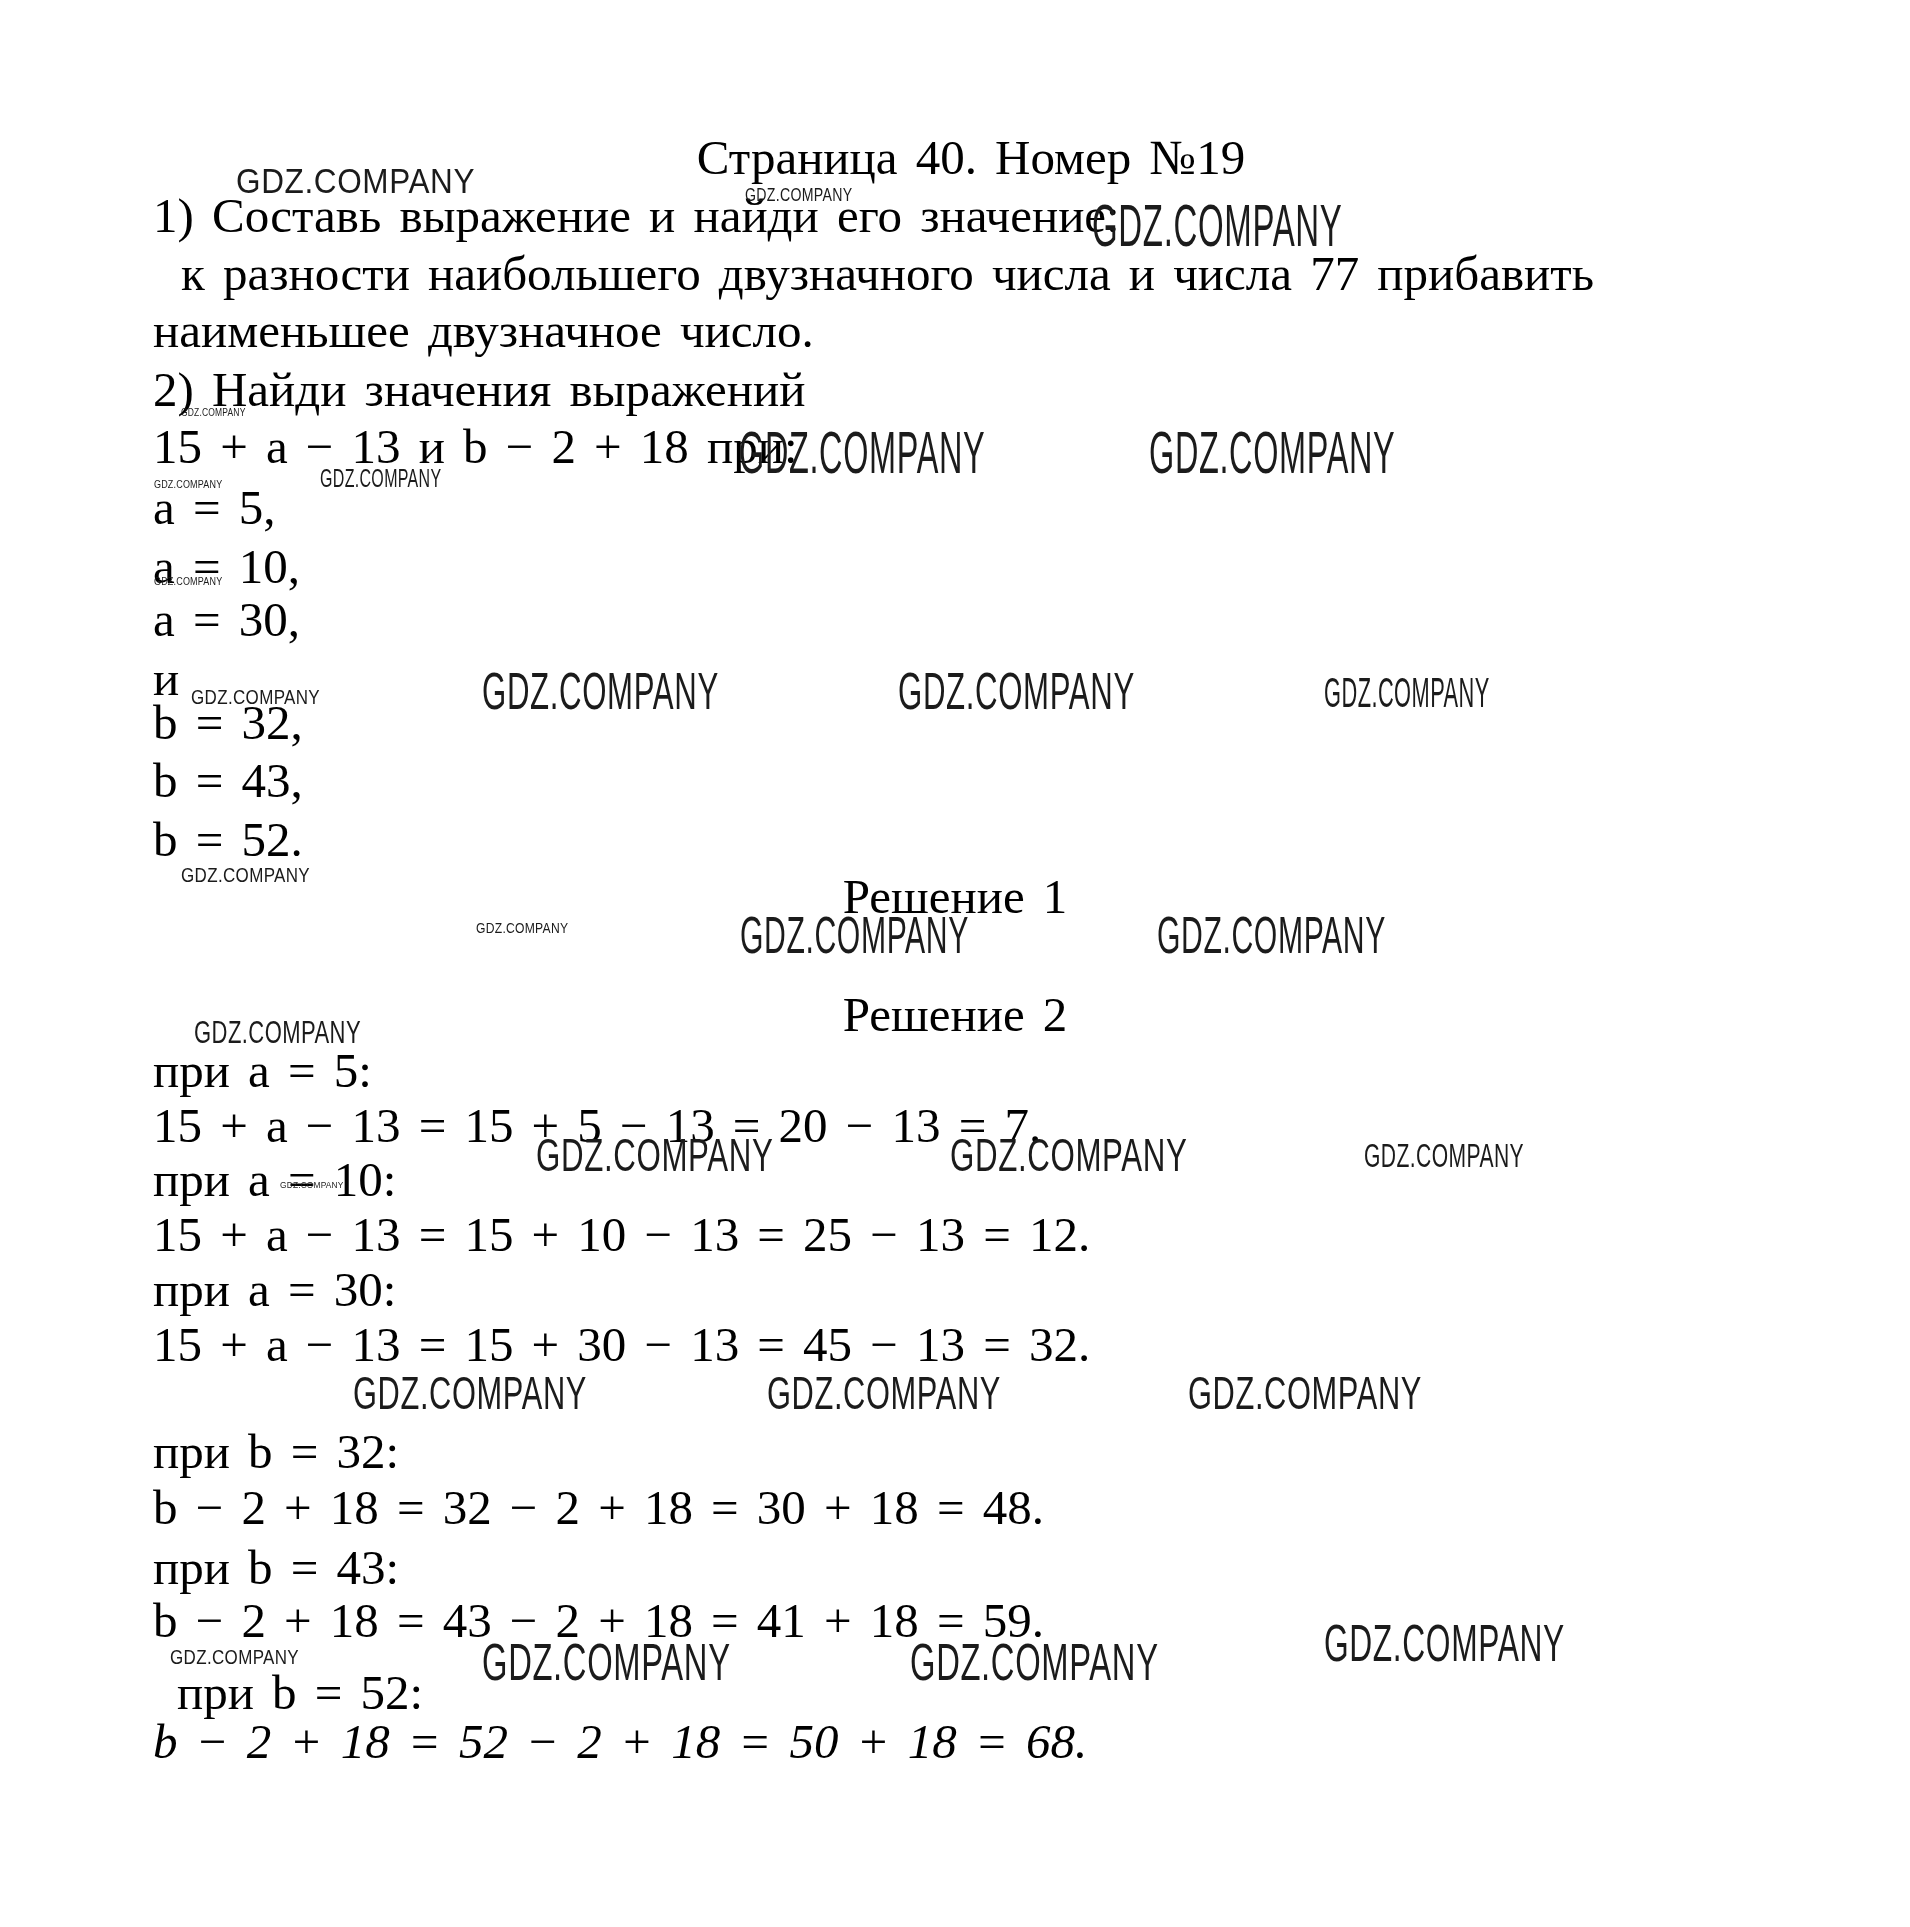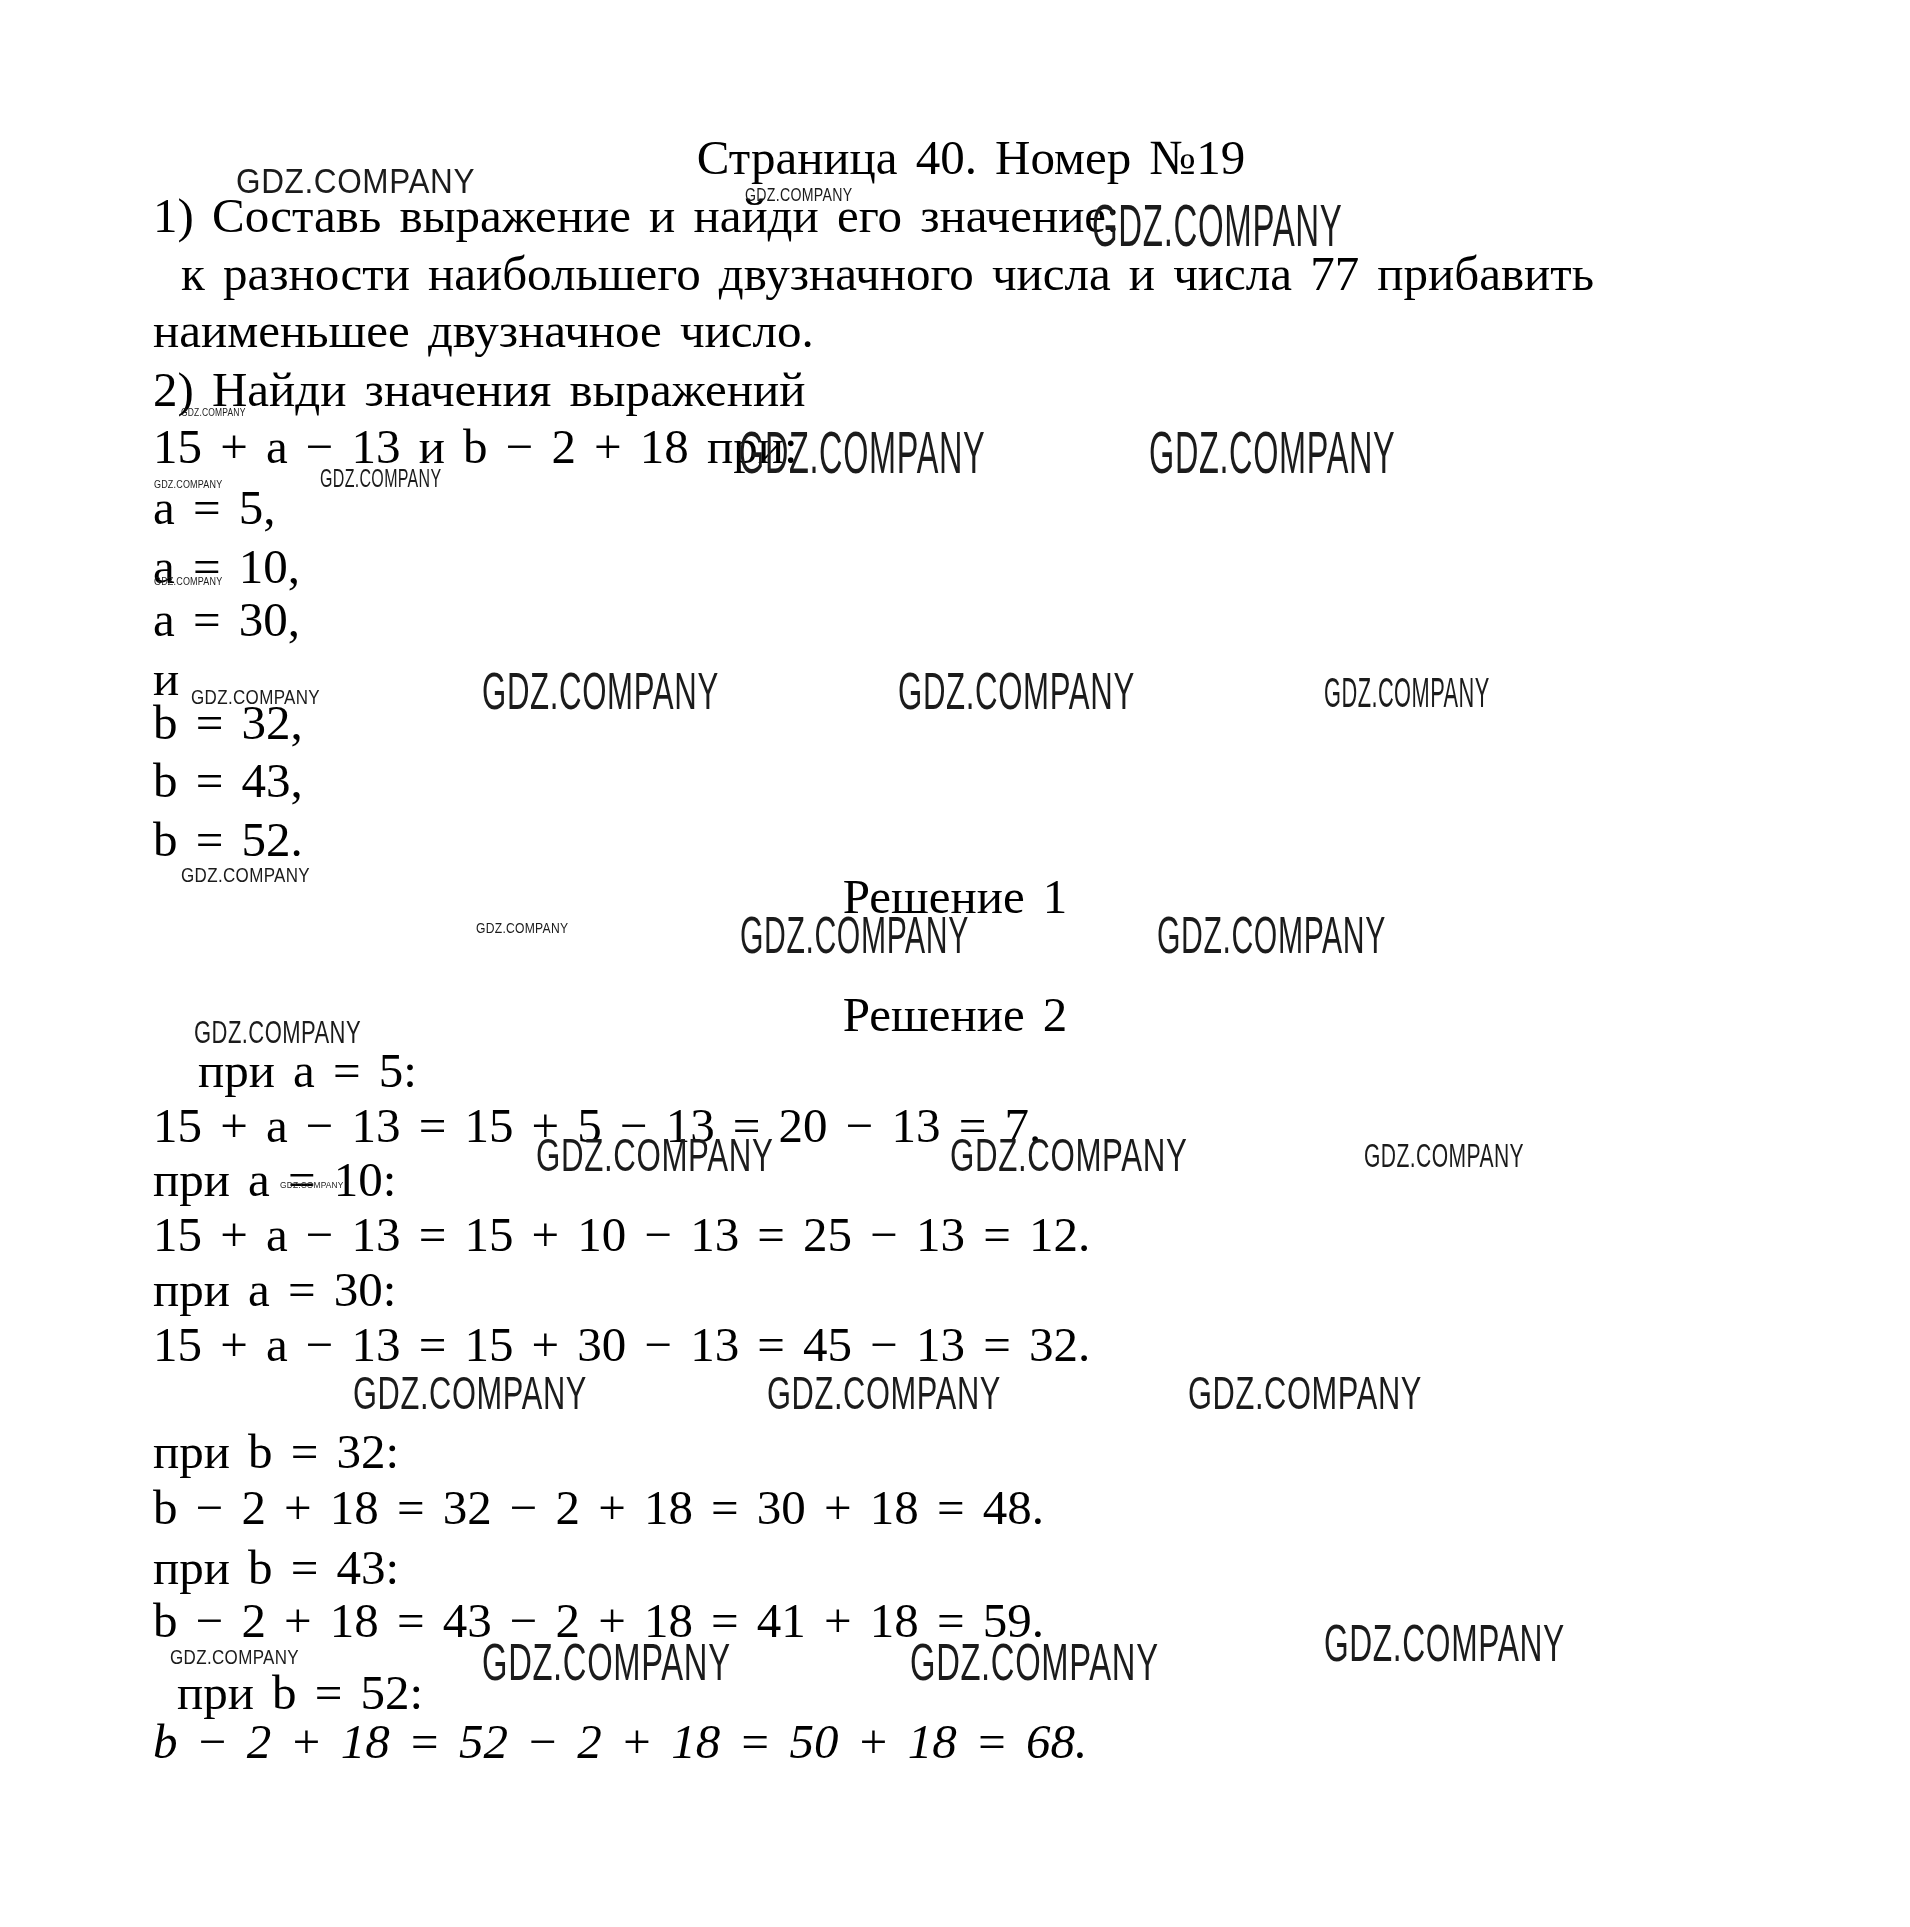--- a/index.html
+++ b/index.html
@@ -55,21 +55,21 @@
   <div class="line" style="top:654px;">и</div>
 
   <div class="line" style="top:698px;">b = 32,</div>
   <div class="line" style="top:756px;">b = 43,</div>
   <div class="line" style="top:815px;">b = 52.</div>
 
   <div class="line centered" style="top:872px;">Решение 1</div>
 
   <div class="line centered" style="top:990px;">Решение 2</div>
 
-  <div class="line" style="top:1046px;margin-left:45px;">при a = 5:</div>
+  <div class="line" style="top:1046px;">при a = 5:</div>
   <div class="line" style="top:1101px;">15 + a − 13 = 15 + 5 − 13 = 20 − 13 = 7.</div>
 
   <div class="line" style="top:1155px;">при a = 10:</div>
   <div class="line" style="top:1210px;">15 + a − 13 = 15 + 10 − 13 = 25 − 13 = 12.</div>
 
   <div class="line" style="top:1265px;">при a = 30:</div>
   <div class="line" style="top:1320px;">15 + a − 13 = 15 + 30 − 13 = 45 − 13 = 32.</div>
 
   <div class="line" style="top:1427px;">при b = 32:</div>
   <div class="line" style="top:1483px;">b − 2 + 18 = 32 − 2 + 18 = 30 + 18 = 48.</div>

